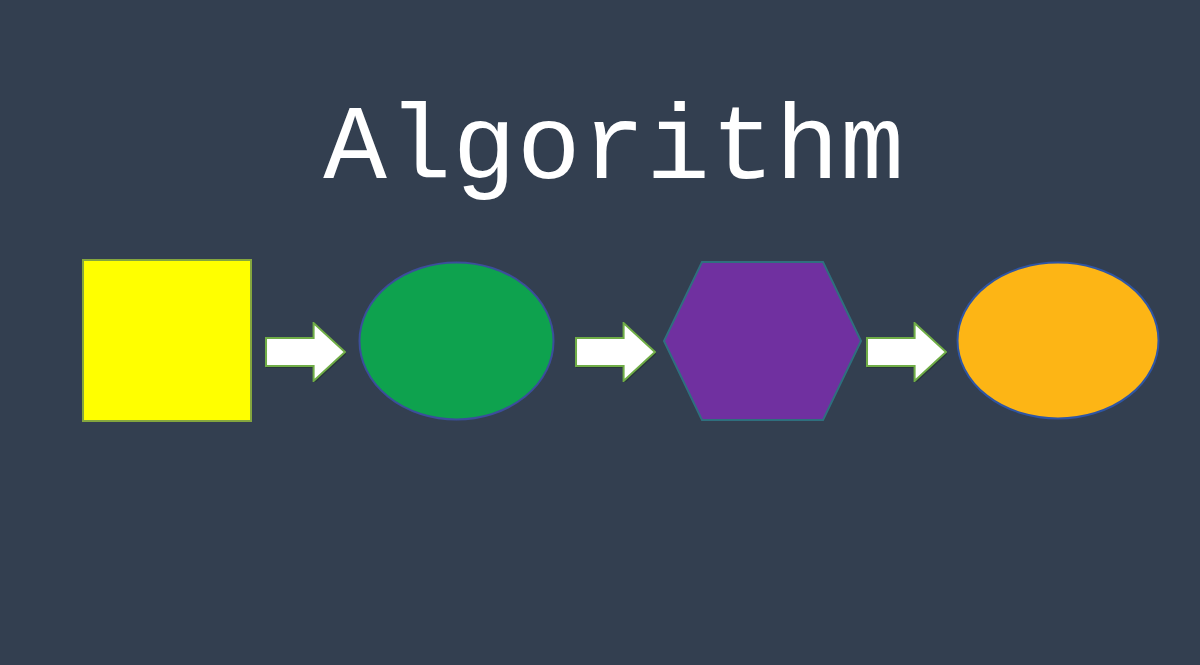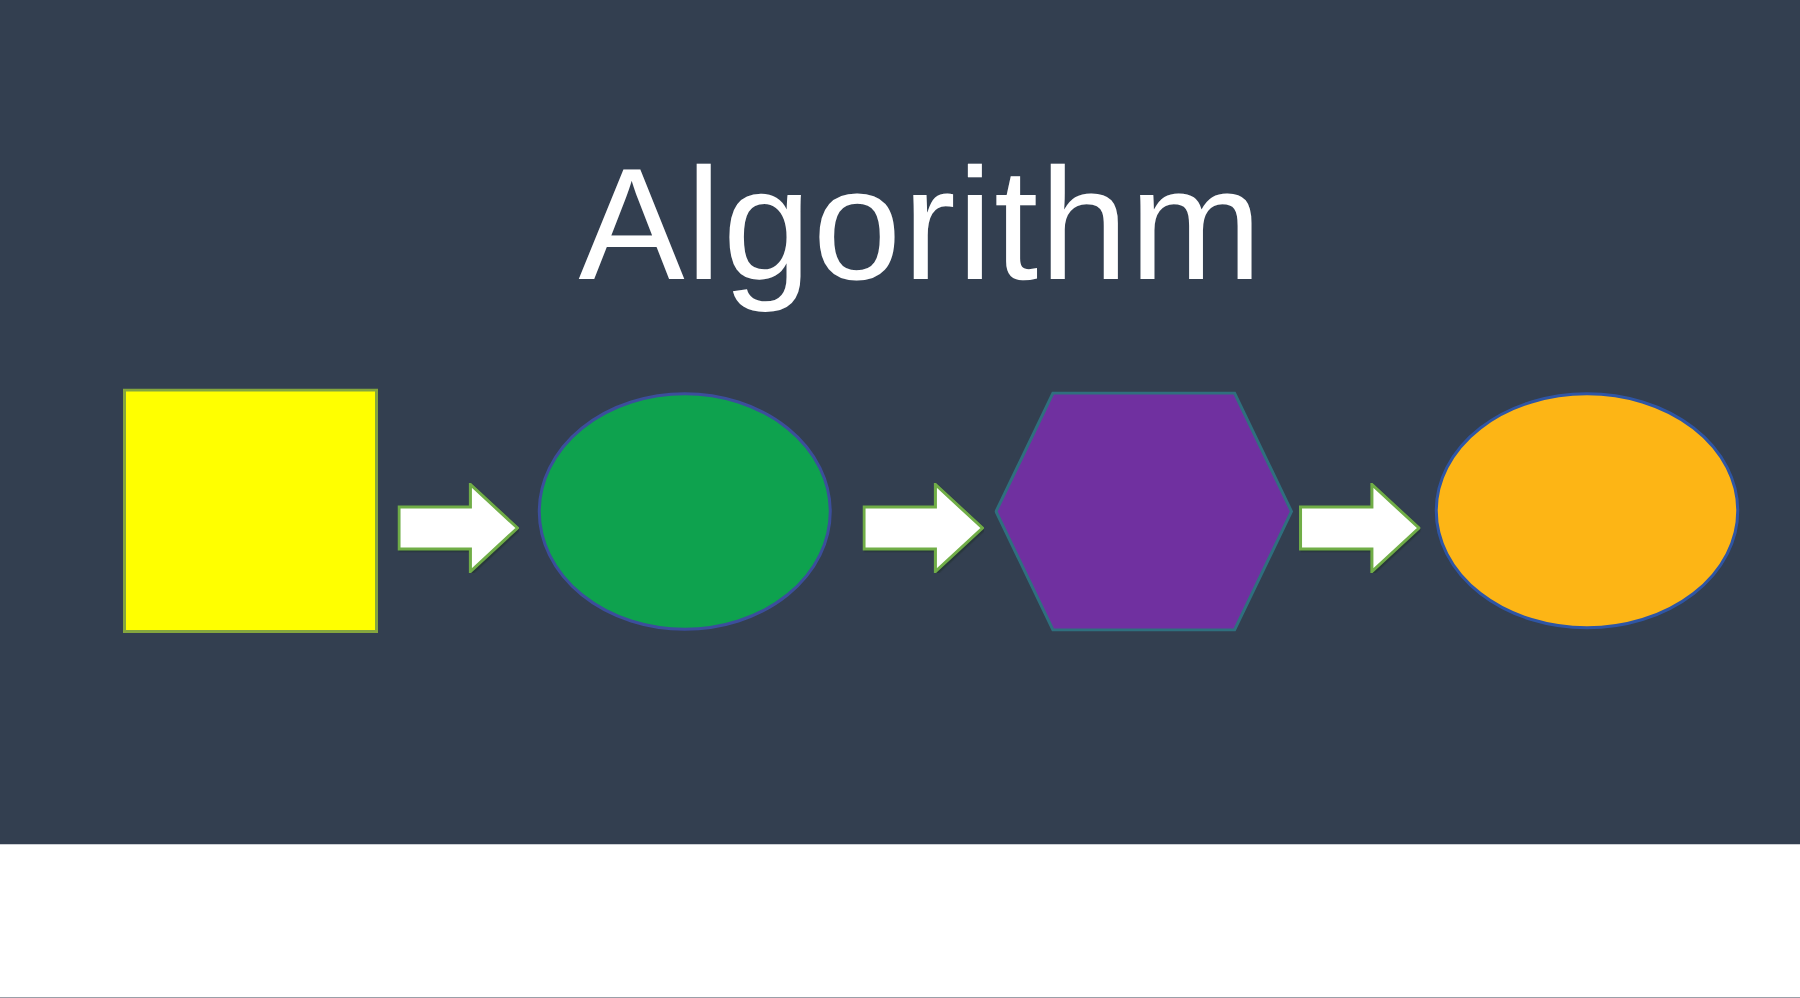--- a/index.html
+++ b/index.html
@@ -2,23 +2,23 @@
 <html><head>
 <meta charset="utf-8">
 <style>
   html, body {
     margin: 0;
     padding: 0;
   }
   .canvas {
     position: relative;
     width: 1200px;
-    height: 563px;
+    height: 665px;
     overflow: hidden;
-    font-family: Liberation Sans, sans-serif;
+    font-family: Liberation Mono, monospace;
   }
   .title {
     position: absolute;
     top: 92px;
     left: 0;
     width: 100%;
     padding-left: 28px;
     box-sizing: border-box;
     text-align: center;
     font-size: 106px;

